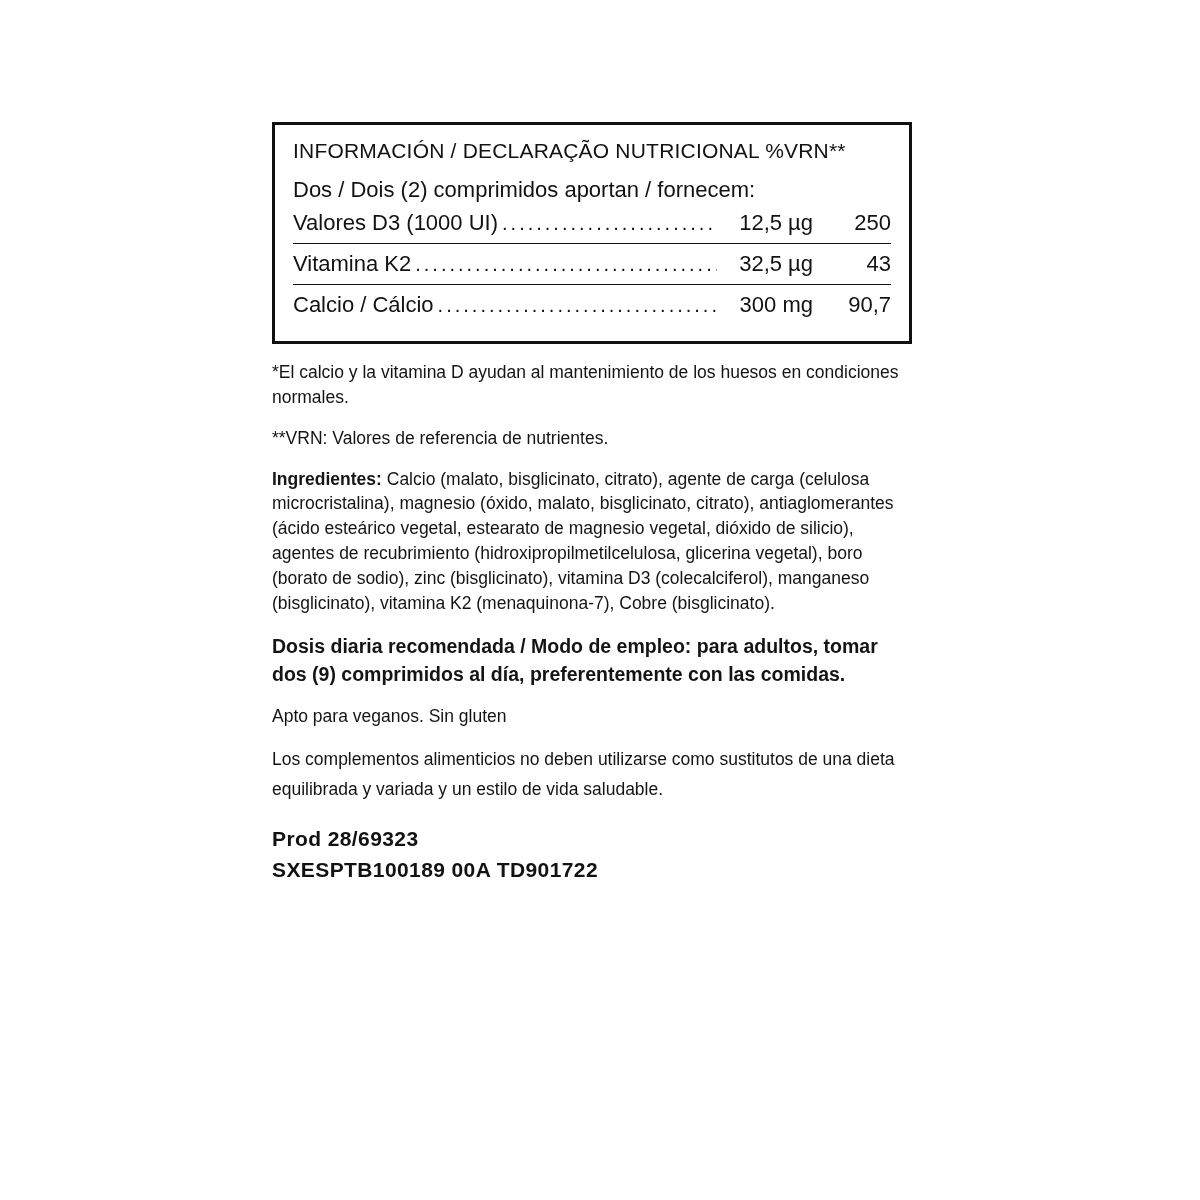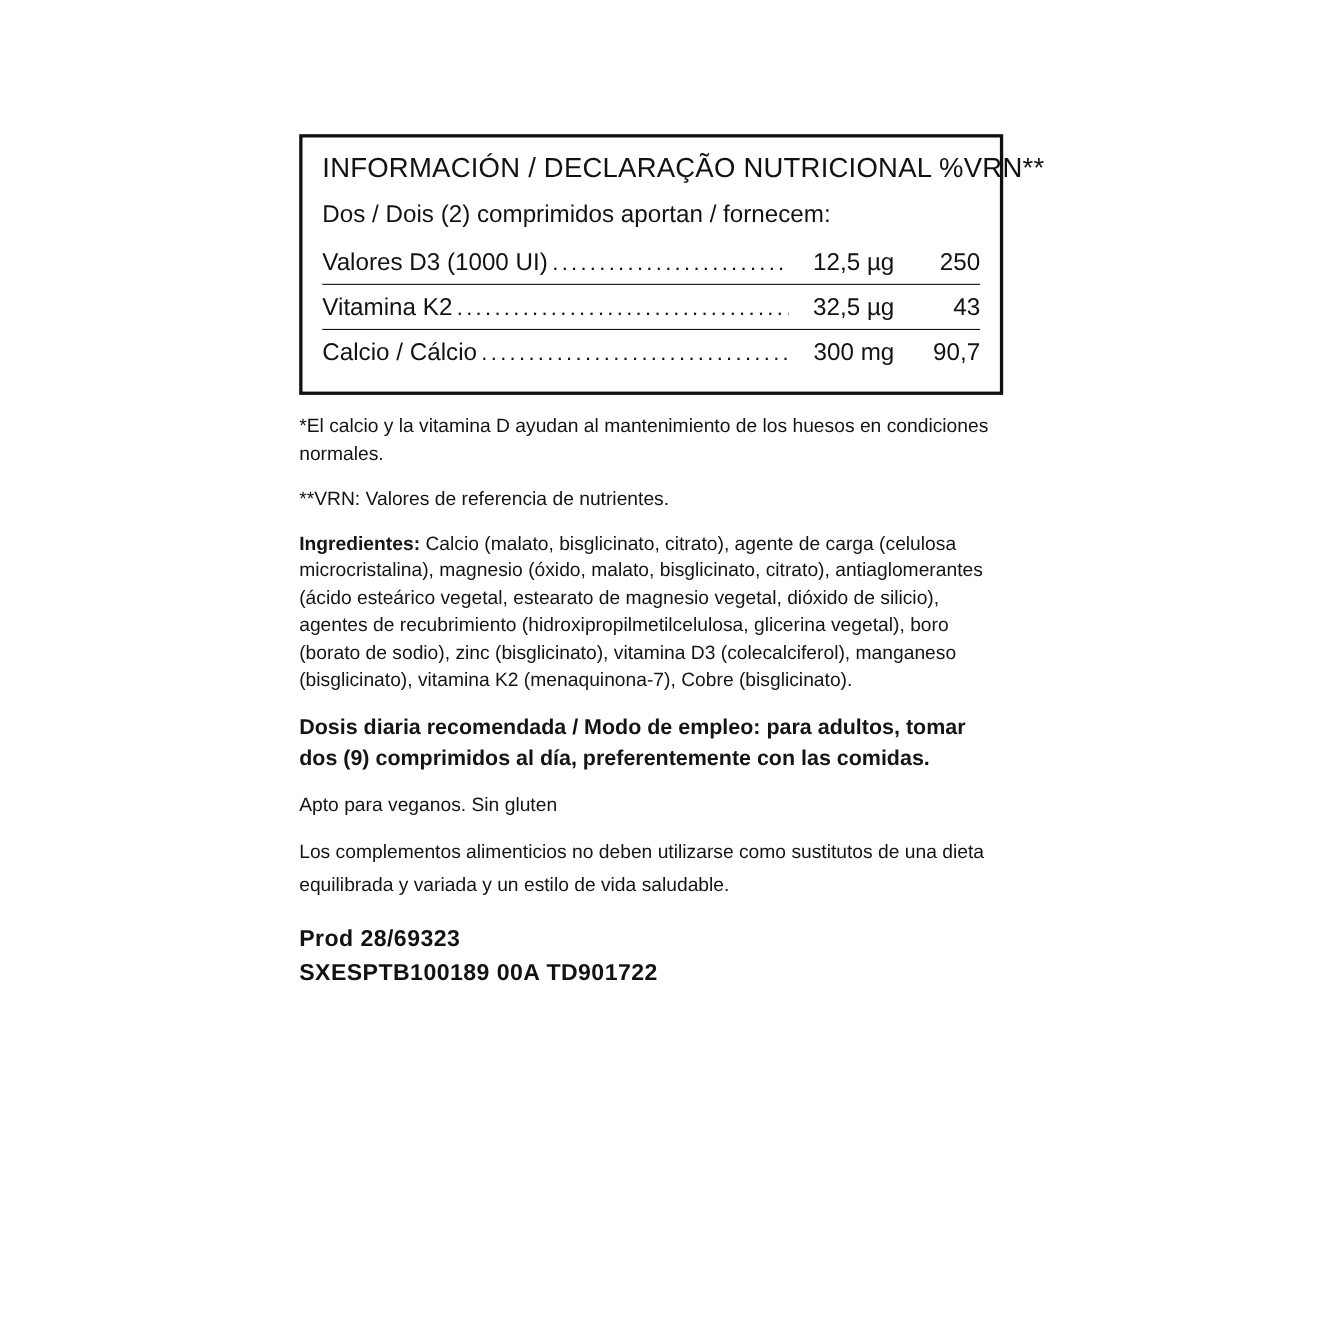--- a/index.html
+++ b/index.html
@@ -31,31 +31,30 @@
   }
 
   
   .nutri-box {
     border: 3px solid #111111;
     padding: 14px 18px 16px 18px;
     box-sizing: border-box;
     width: 640px;
   }
   .nutri-title {
-    font-size: 25px;
+    font-size: 21px;
     letter-spacing: 0.2px;
     font-weight: 400;
     white-space: nowrap;
     margin-bottom: 14px;
     color: #121212;
   }
   .nutri-sub {
     font-size: 22px;
     font-weight: 400;
-    margin-bottom: 10px;
     color: #121212;
   }
   .nutri-row {
     display: flex;
     align-items: baseline;
     font-size: 22px;
     padding: 7px 0 7px 0;
     border-bottom: 1.5px solid #111111;
     color: #121212;
   }

